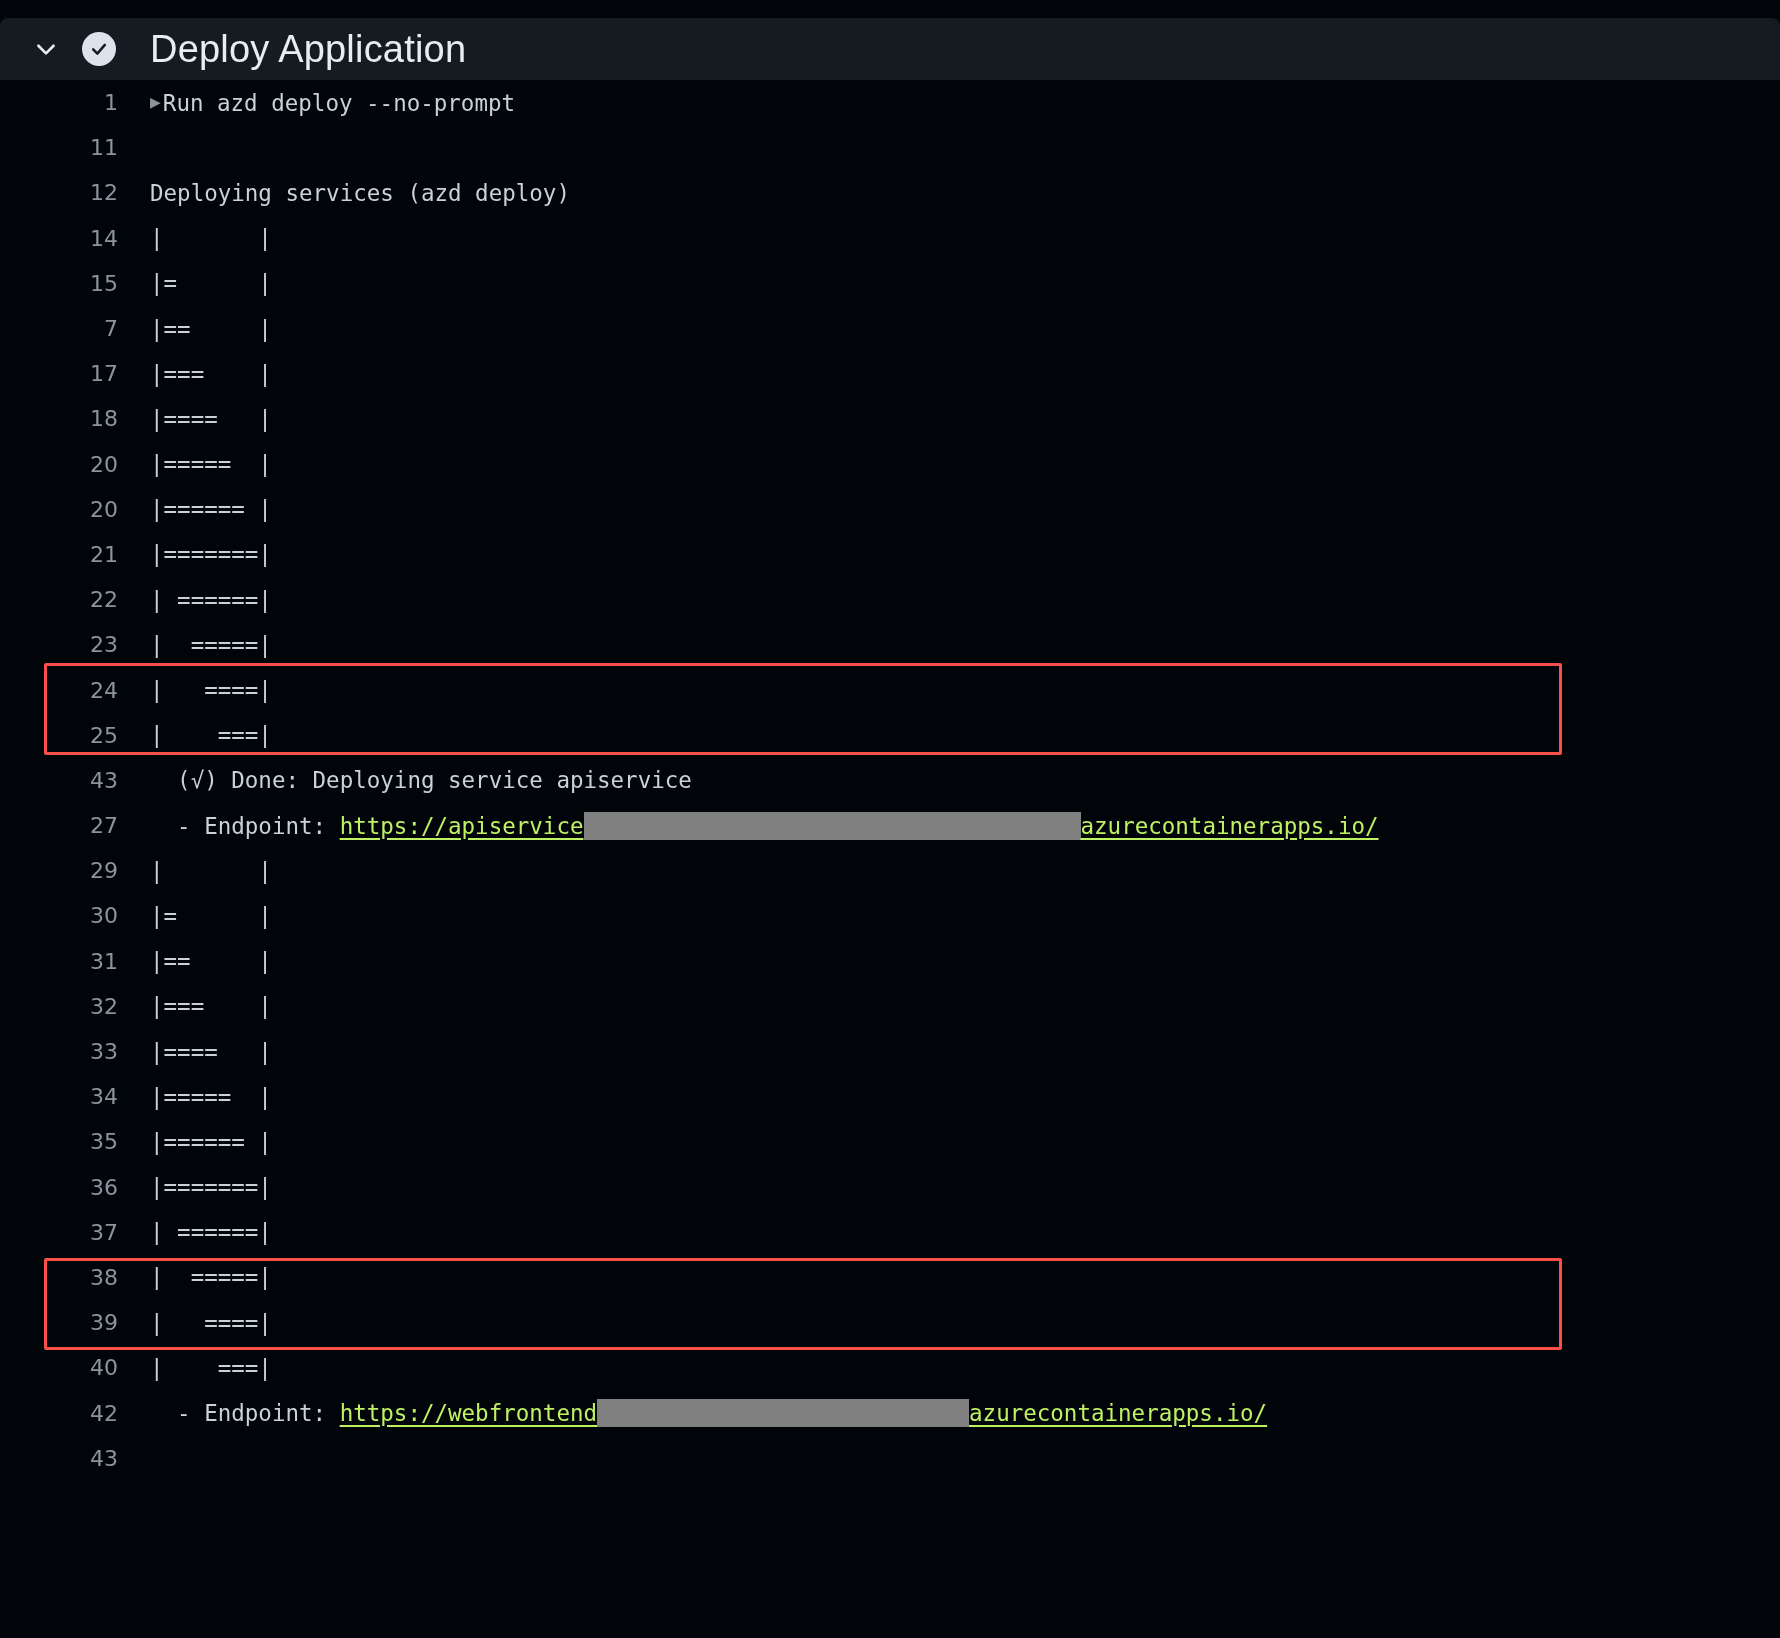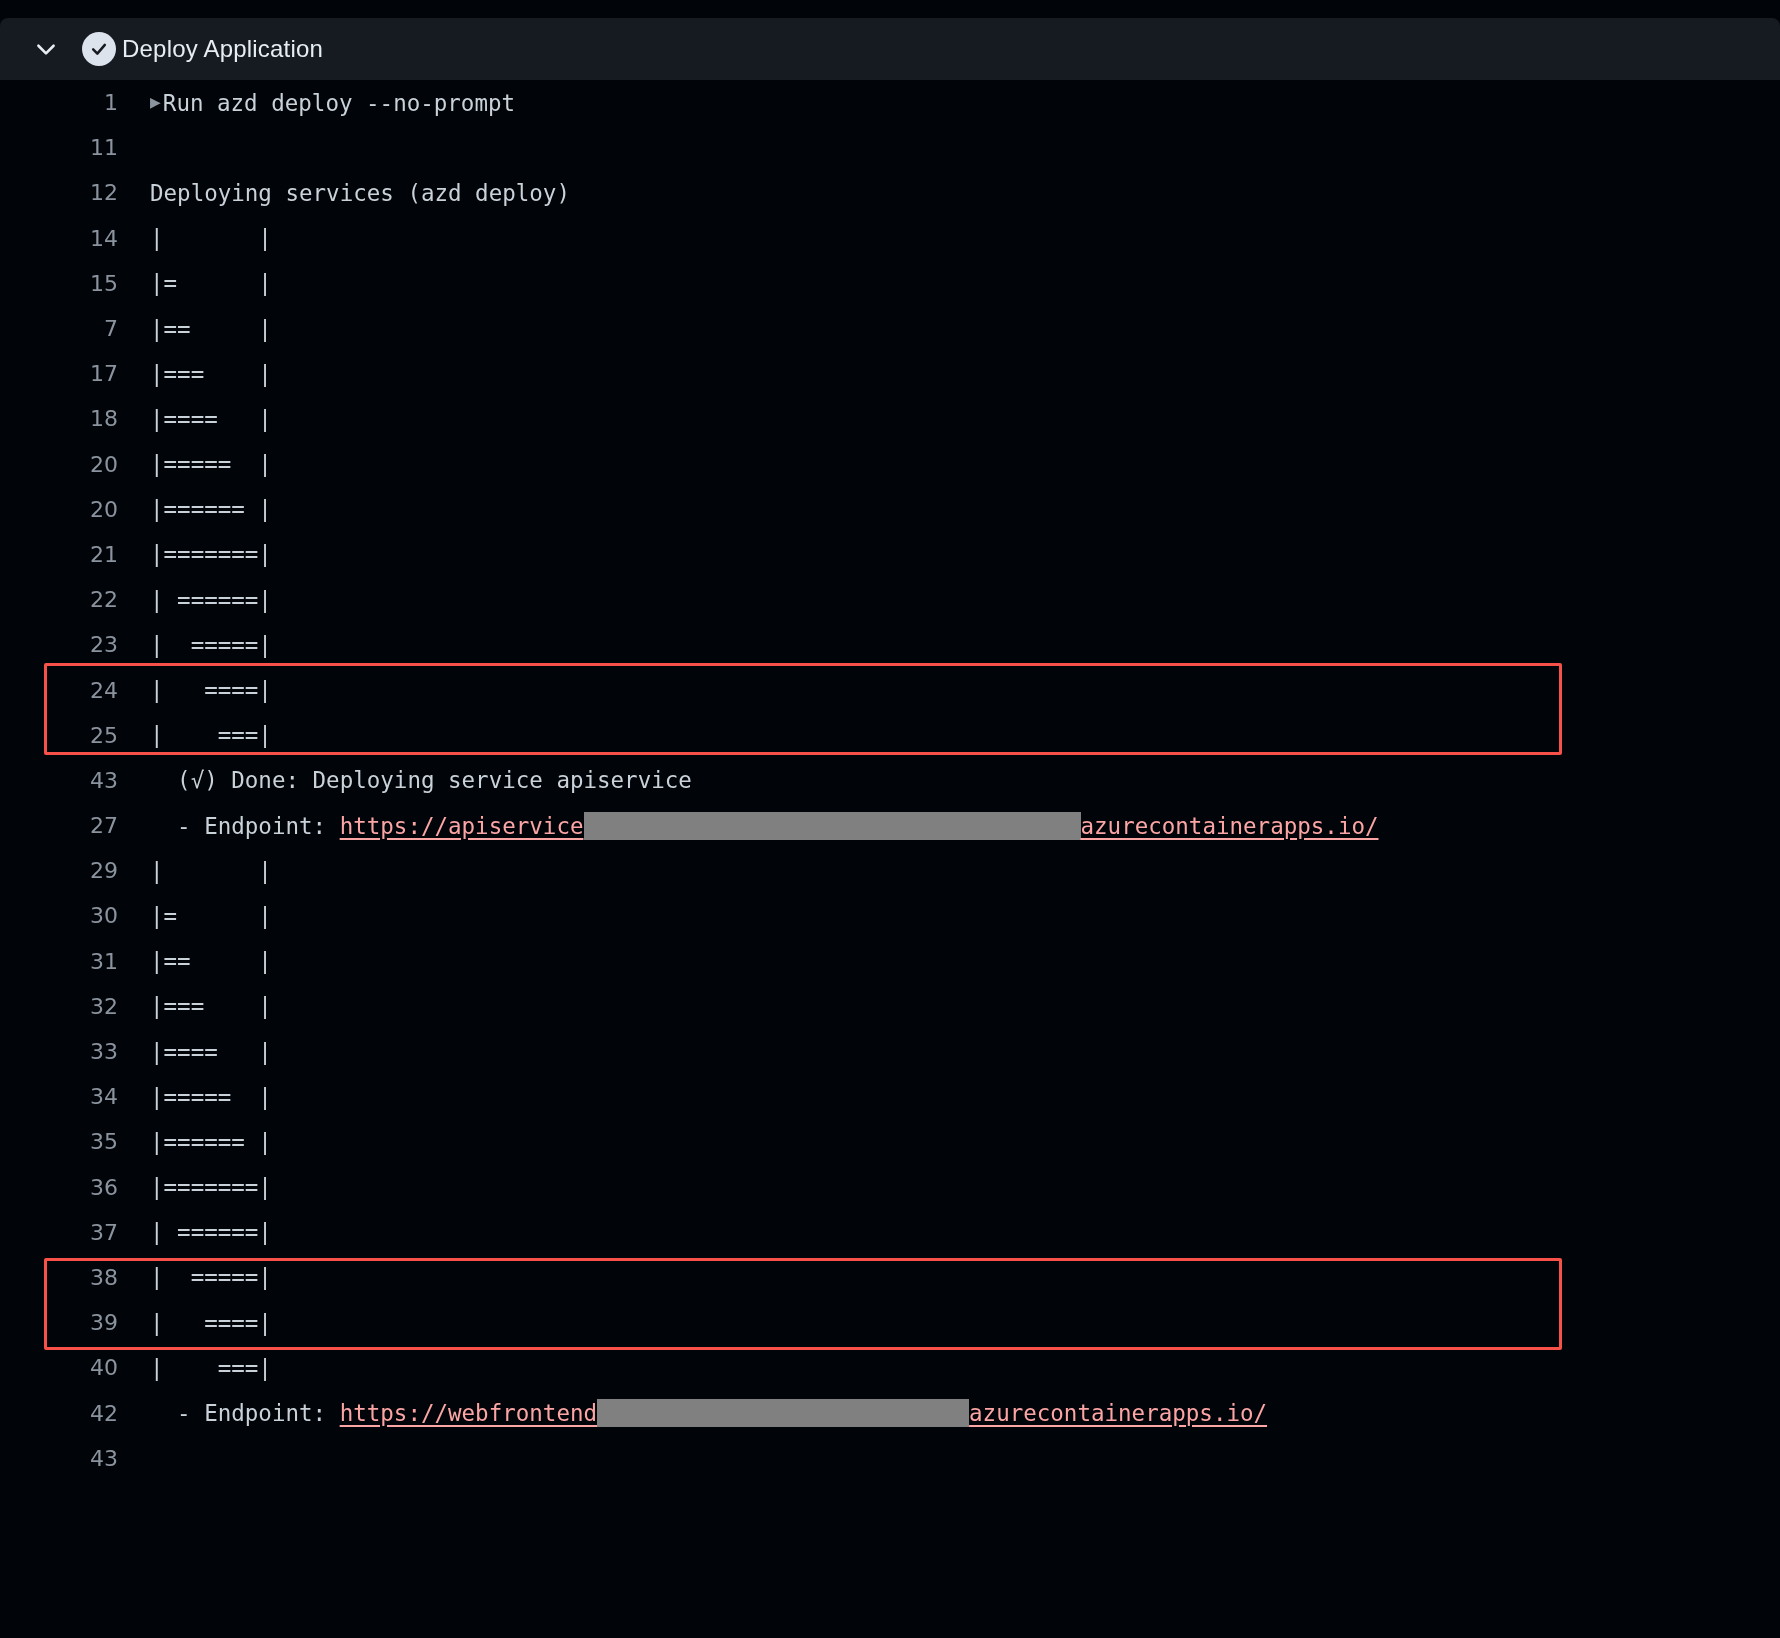--- a/index.html
+++ b/index.html
@@ -53,23 +53,23 @@
     width: 34px;
     height: 34px;
     border-radius: 50%;
     background: #dde3ec;
     display: flex;
     align-items: center;
     justify-content: center;
   }
 
   .step-title {
-    margin-left: 6px;
+    margin-left: 34px;
     color: #e6edf3;
-    font-size: 24px;
+    font-size: 38px;
     font-weight: 400;
     letter-spacing: 0.2px;
     white-space: nowrap;
   }
 
   
   .log {
     position: absolute;
     left: 0;
     top: 80px;
@@ -106,21 +106,21 @@
 
   .caret {
     color: #8b949e;
     font-size: 18px;
     margin-right: 2px;
     display: inline-block;
     transform: translateY(-1px);
   }
 
   .link {
-    color: #fca5a5;
+    color: #bef264;
     text-decoration: underline;
     text-underline-offset: 4px;
     cursor: pointer;
   }
   .redact {
     display: inline-block;
     background: #808080;
     height: 28px;
     vertical-align: middle;
   }

